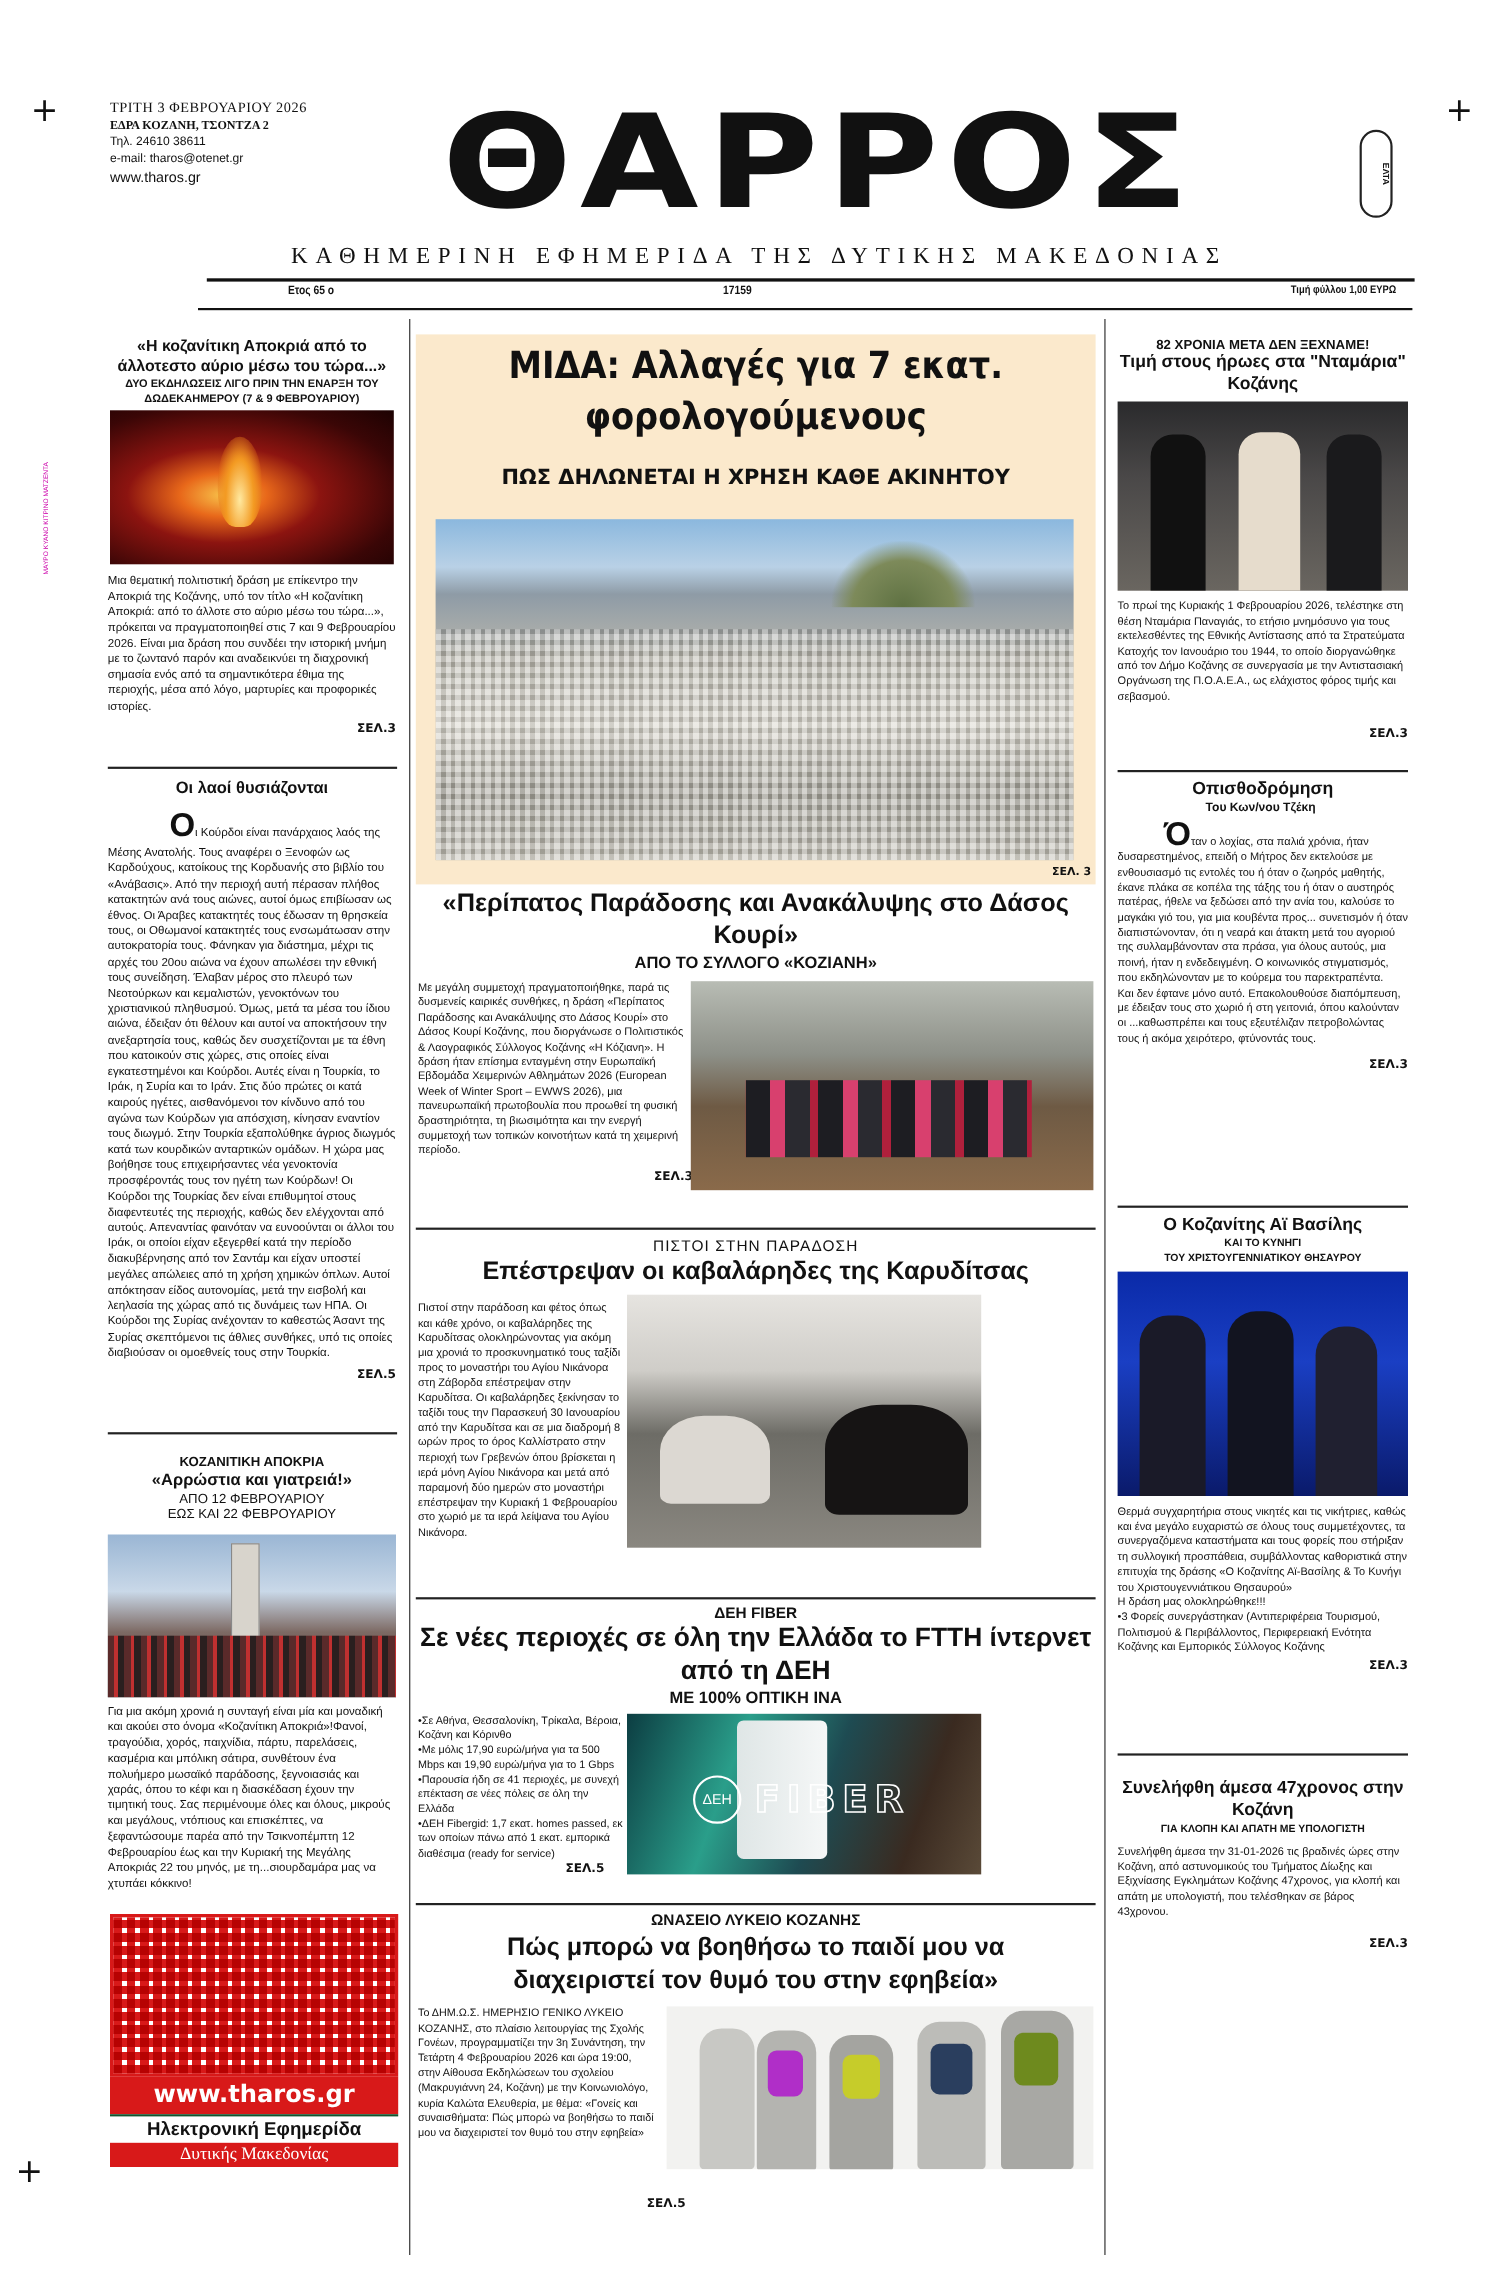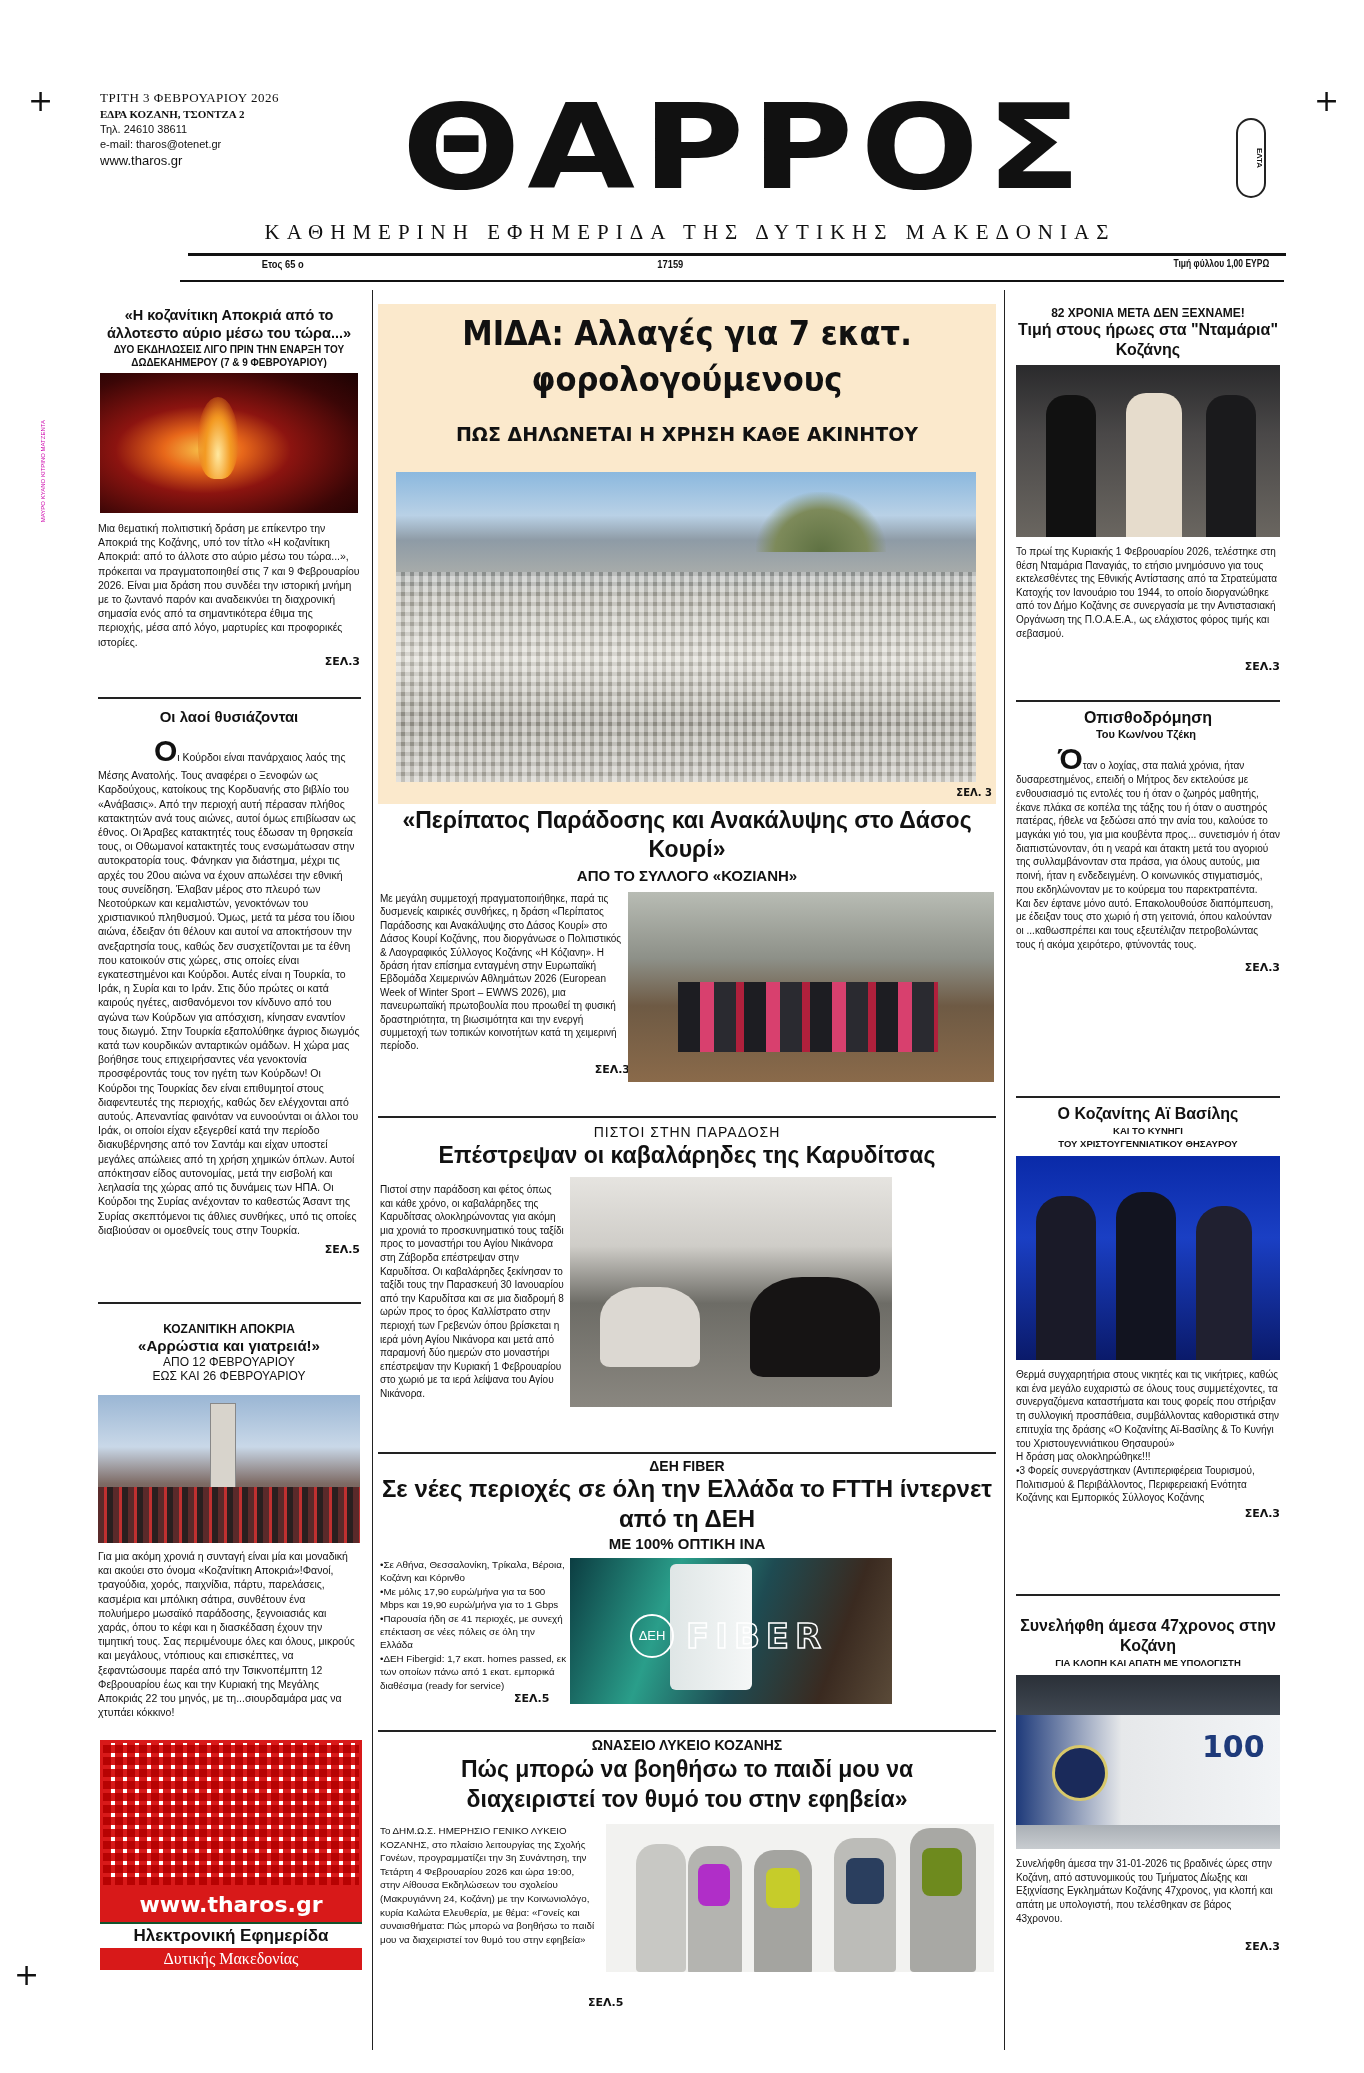--- a/index.html
+++ b/index.html
@@ -68,21 +68,21 @@
   <div class="body" style="margin-top:12px;padding-left:56px;font-size:10.5px"><span class="dropcap">Ο</span><span>ι Κούρδοι είναι πανάρχαιος λαός της</span></div>
   <div class="body" style="margin-top:4px">Μέσης Ανατολής. Τους αναφέρει ο Ξενοφών ως Καρδούχους, κατοίκους της Κορδυανής στο βιβλίο του «Ανάβασις». Από την περιοχή αυτή πέρασαν πλήθος κατακτητών ανά τους αιώνες, αυτοί όμως επιβίωσαν ως έθνος. Οι Άραβες κατακτητές τους έδωσαν τη θρησκεία τους, οι Οθωμανοί κατακτητές τους ενσωμάτωσαν στην αυτοκρατορία τους. Φάνηκαν για διάστημα, μέχρι τις αρχές του 20ου αιώνα να έχουν απωλέσει την εθνική τους συνείδηση. Έλαβαν μέρος στο πλευρό των Νεοτούρκων και κεμαλιστών, γενοκτόνων του χριστιανικού πληθυσμού. Όμως, μετά τα μέσα του ίδιου αιώνα, έδειξαν ότι θέλουν και αυτοί να αποκτήσουν την ανεξαρτησία τους, καθώς δεν συσχετίζονται με τα έθνη που κατοικούν στις χώρες, στις οποίες είναι εγκατεστημένοι και Κούρδοι. Αυτές είναι η Τουρκία, το Ιράκ, η Συρία και το Ιράν. Στις δύο πρώτες οι κατά καιρούς ηγέτες, αισθανόμενοι τον κίνδυνο από του αγώνα των Κούρδων για απόσχιση, κίνησαν εναντίον τους διωγμό. Στην Τουρκία εξαπολύθηκε άγριος διωγμός κατά των κουρδικών ανταρτικών ομάδων. Η χώρα μας βοήθησε τους επιχειρήσαντες νέα γενοκτονία προσφέροντάς τους τον ηγέτη των Κούρδων! Οι Κούρδοι της Τουρκίας δεν είναι επιθυμητοί στους διαφεντευτές της περιοχής, καθώς δεν ελέγχονται από αυτούς. Απεναντίας φαινόταν να ευνοούνται οι άλλοι του Ιράκ, οι οποίοι είχαν εξεγερθεί κατά την περίοδο διακυβέρνησης από τον Σαντάμ και είχαν υποστεί μεγάλες απώλειες από τη χρήση χημικών όπλων. Αυτοί απόκτησαν είδος αυτονομίας, μετά την εισβολή και λεηλασία της χώρας από τις δυνάμεις των ΗΠΑ. Οι Κούρδοι της Συρίας ανέχονταν το καθεστώς Άσαντ της Συρίας σκεπτόμενοι τις άθλιες συνθήκες, υπό τις οποίες διαβιούσαν οι ομοεθνείς τους στην Τουρκία.</div>
   <div class="sel">ΣΕΛ.5</div>
 </div>
 <div class="hline" style="left:98px;top:1302px;width:263px"></div>
 
 <div class="col" style="left:98px;top:1322px;width:262px">
   <div class="hd" style="font-size:12px;line-height:14px">ΚΟΖΑΝΙΤΙΚΗ ΑΠΟΚΡΙΑ</div>
   <div class="hd" style="font-size:15px;line-height:19px">«Αρρώστια και γιατρειά!»</div>
   <div class="hd" style="font-size:12px;line-height:14px;font-weight:normal">ΑΠΟ 12 ΦΕΒΡΟΥΑΡΙΟΥ</div>
-  <div class="hd" style="font-size:12px;line-height:14px;font-weight:normal">ΕΩΣ ΚΑΙ 26 ΦΕΒΡΟΥΑΡΙΟΥ</div>
+  <div class="hd" style="font-size:12px;line-height:14px;font-weight:normal">ΕΩΣ ΚΑΙ 22 ΦΕΒΡΟΥΑΡΙΟΥ</div>
   <div class="img" style="height:148px;margin-top:12px;background:linear-gradient(180deg,#9ab6d4 0%,#c9d8e8 35%,#7d6a64 60%,#3b2a2a 100%)">
     <div style="position:absolute;left:112px;top:8px;width:26px;height:90px;background:#d8d4cc;border:1px solid #888"></div>
     <div style="position:absolute;left:0;top:92px;width:262px;height:56px;background:repeating-linear-gradient(90deg,#5a2a2a 0 6px,#c03030 6px 9px,#2a1f1f 9px 15px)"></div>
   </div>
   <div class="body" style="margin-top:6px">Για μια ακόμη χρονιά η συνταγή είναι μία και μοναδική και ακούει στο όνομα «Κοζανίτικη Αποκριά»!Φανοί, τραγούδια, χορός, παιχνίδια, πάρτυ, παρελάσεις, κασμέρια και μπόλικη σάτιρα, συνθέτουν ένα πολυήμερο μωσαϊκό παράδοσης, ξεγνοιασιάς και χαράς, όπου το κέφι και η διασκέδαση έχουν την τιμητική τους. Σας περιμένουμε όλες και όλους, μικρούς και μεγάλους, ντόπιους και επισκέπτες, να ξεφαντώσουμε παρέα από την Τσικνοπέμπτη 12 Φεβρουαρίου έως και την Κυριακή της Μεγάλης Αποκριάς 22 του μηνός, με τη...σιουρδαμάρα μας να χτυπάει κόκκινο!</div>
 </div>
 
 <div class="col" style="left:100px;top:1740px;width:262px;height:250px;background:#fff">
   <div style="height:148px;background:repeating-linear-gradient(0deg,#d81919 0 8px,#fff 8px 12px),repeating-linear-gradient(90deg,#d81919 0 8px,#fff 8px 12px);background-blend-mode:multiply;border:3px solid #d81919"></div>
   <div style="background:#d81919;color:#fff;text-align:center;font-weight:bold;font-size:22px;line-height:34px;font-family:'DejaVu Sans',sans-serif">www.tharos.gr</div>
@@ -208,20 +208,15 @@
   <div class="body" style="margin-top:8px;font-size:10px;line-height:13.7px">Θερμά συγχαρητήρια στους νικητές και τις νικήτριες, καθώς και ένα μεγάλο ευχαριστώ σε όλους τους συμμετέχοντες, τα συνεργαζόμενα καταστήματα και τους φορείς που στήριξαν τη συλλογική προσπάθεια, συμβάλλοντας καθοριστικά στην επιτυχία της δράσης «Ο Κοζανίτης Αϊ-Βασίλης &amp; Το Κυνήγι του Χριστουγεννιάτικου Θησαυρού»</div>
   <div class="body" style="font-size:10px;line-height:13.7px">Η δράση μας ολοκληρώθηκε!!!</div>
   <div class="body" style="font-size:10px;line-height:13.7px">•3 Φορείς συνεργάστηκαν (Αντιπεριφέρεια Τουρισμού, Πολιτισμού &amp; Περιβάλλοντος, Περιφερειακή Ενότητα Κοζάνης και Εμπορικός Σύλλογος Κοζάνης</div>
   <div class="sel" style="margin-top:2px">ΣΕΛ.3</div>
 </div>
 <div class="hline" style="left:1016px;top:1594px;width:264px"></div>
 
 <div class="col" style="left:1016px;top:1616px;width:264px">
   <div class="hd" style="font-size:16px;line-height:20px">Συνελήφθη άμεσα 47χρονος στην Κοζάνη</div>
   <div class="hd" style="font-size:9.5px;line-height:13px">ΓΙΑ ΚΛΟΠΗ ΚΑΙ ΑΠΑΤΗ ΜΕ ΥΠΟΛΟΓΙΣΤΗ</div>
-  <div class="img" style="height:174px;margin-top:6px;background:linear-gradient(180deg,#2a3038 0%,#5a6470 50%,#c8ccd0 100%)">
-    <div style="position:absolute;left:0;top:40px;width:264px;height:110px;background:linear-gradient(90deg,#1e3a7a 0%,#e6e8ea 40%,#f2f4f6 100%)"></div>
-    <div style="position:absolute;left:186px;top:54px;color:#1e3a7a;font-size:30px;font-weight:bold;font-family:'DejaVu Sans',sans-serif">100</div>
-    <div style="position:absolute;left:36px;top:70px;width:56px;height:56px;border-radius:50%;background:#1a2a5a;border:3px solid #d8c86a"></div>
-  </div>
   <div class="body" style="margin-top:8px;font-size:10px;line-height:13.7px">Συνελήφθη άμεσα την 31-01-2026 τις βραδινές ώρες στην Κοζάνη, από αστυνομικούς του Τμήματος Δίωξης και Εξιχνίασης Εγκλημάτων Κοζάνης 47χρονος, για κλοπή και απάτη με υπολογιστή, που τελέσθηκαν σε βάρος 43χρονου.</div>
   <div class="sel" style="margin-top:14px">ΣΕΛ.3</div>
 </div>
 
 </body></html>

